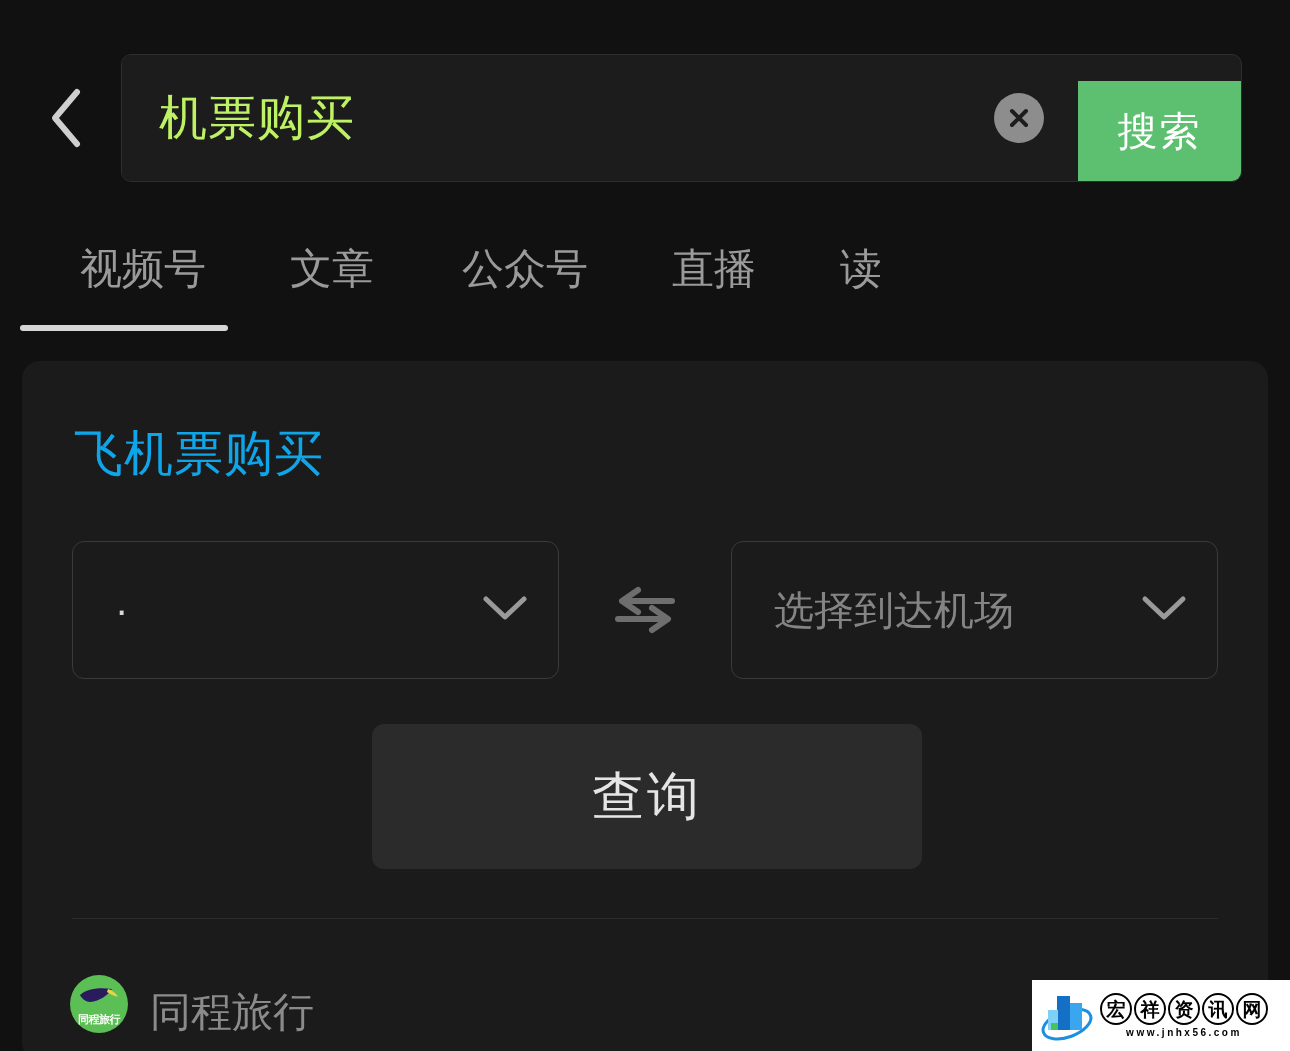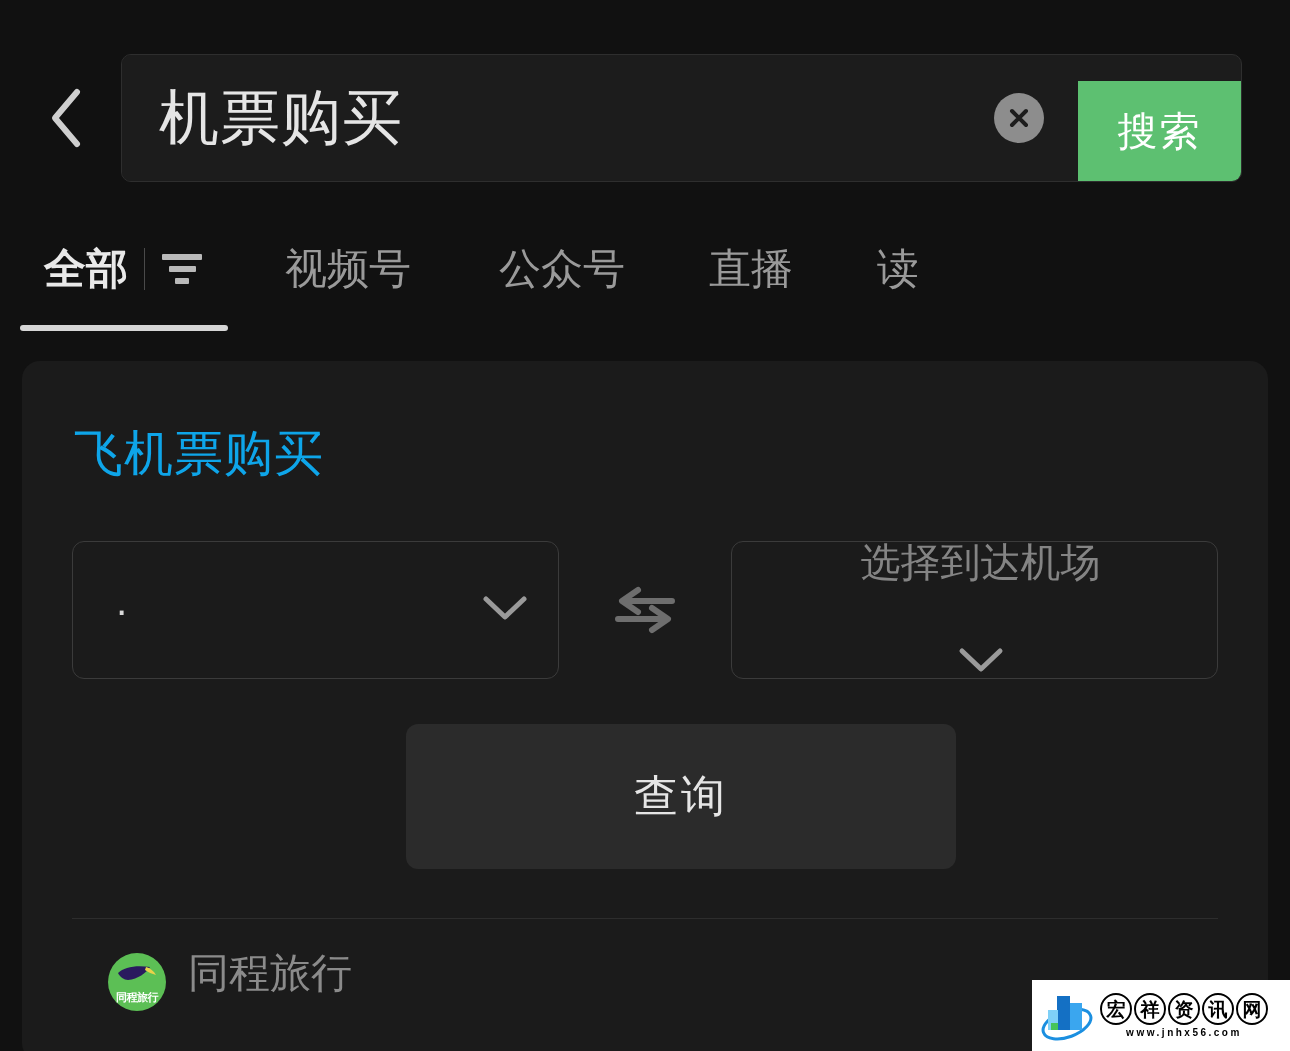--- a/index.html
+++ b/index.html
@@ -32,21 +32,21 @@
     background: #1c1c1c;
     display: flex; align-items: stretch;
     overflow: hidden;
   }
   .search-input-area {
     flex: 1; position: relative; display: flex; align-items: center;
     padding-left: 37px; padding-right: 18px;
     background: #1c1c1c;
   }
   .search-text {
-    font-size: 60px; color: #e5e5e5; letter-spacing: 1px;
+    font-size: 48px; color: #bef264; letter-spacing: 1px;
     line-height: 1; user-select: none;
   }
   .clear-btn {
     position: absolute; right: 34px; top: 50%; transform: translateY(-50%);
     width: 50px; height: 50px; border-radius: 50%;
     background: #8d8d8d;
     display: flex; align-items: center; justify-content: center;
     cursor: pointer;
   }
   .clear-btn svg { display:block; }
@@ -123,47 +123,47 @@
     width: 1146px; height: 138px;
     display: flex; align-items: center;
   }
   .select-field {
     height: 138px; border: 1px solid #3b3b3b; border-radius: 12px;
     background: #1b1b1b;
     display: flex; align-items: center; justify-content: space-between;
     padding: 0 30px 0 42px; cursor: pointer;
   }
   .select-field.depart { width: 487px; }
-  .select-field.arrive { width: 487px; flex-direction: column; }
+  .select-field.arrive { width: 487px; }
   .select-value { font-size: 40px; color: #d8d8d8; line-height: 1; }
   .select-value.placeholder { color: #848484; }
   .chev { display:block; }
   .swap-icon {
     width: 172px; display: flex; align-items: center; justify-content: center;
     cursor: pointer;
   }
 
   .query-btn {
-    position: absolute; left: 384px; top: 363px;
+    position: absolute; left: 350px; top: 363px;
     width: 550px; height: 145px;
     background: #2b2b2b; border: none; border-radius: 12px;
-    color: #e5e5e5; font-size: 44px; letter-spacing: 3px;
+    color: #e5e5e5; font-size: 52px; letter-spacing: 3px;
     font-family: "Liberation Sans", "DejaVu Sans", sans-serif;
     cursor: pointer;
     display: flex; align-items: center; justify-content: center; text-align: right;
   }
 
   .card-divider {
     position: absolute; left: 50px; top: 557px;
     width: 1146px; height: 1px; background: #2d2d2d;
   }
 
   .brand-row {
     position: absolute; left: 48px; top: 592px;
-    height: 80px; display: flex; align-items: flex-start; gap: 22px; margin-left: 38px;
+    height: 80px; display: flex; align-items: flex-end; gap: 22px;
   }
   .brand-logo {
     width: 58px; height: 58px; border-radius: 50%;
     background: #5cbf55;
     position: relative; overflow: hidden;
     flex: none;
   }
   .brand-logo .bird {
     position: absolute; left: 8px; top: 11px; width: 42px; height: 20px;
   }
@@ -220,34 +220,28 @@
         </svg>
       </span>
     </div>
     <button class="search-btn">搜索</button>
   </div>
 </div>
 
 <div class="tabbar">
   <div class="tabs-row">
 
-    <div class="tab active" style="padding-left:44px;">
-      <span class="tab-label">全部</span>
-      <span class="tab-sep"></span>
-      <span class="filter-icon">
-        <i></i>
-          <i></i>
-          <i></i>
-      </span>
-    </div>
 
     <div class="tab" style="padding-left:80px;">
       <span class="tab-label">视频号</span>
     </div>
 
+    <div class="tab" style="padding-left:84px;">
+      <span class="tab-label">文章</span>
+    </div>
 
     <div class="tab" style="padding-left:88px;">
       <span class="tab-label">公众号</span>
     </div>
 
 
     <div class="tab" style="padding-left:84px;">
       <span class="tab-label">直播</span>
     </div>
 

